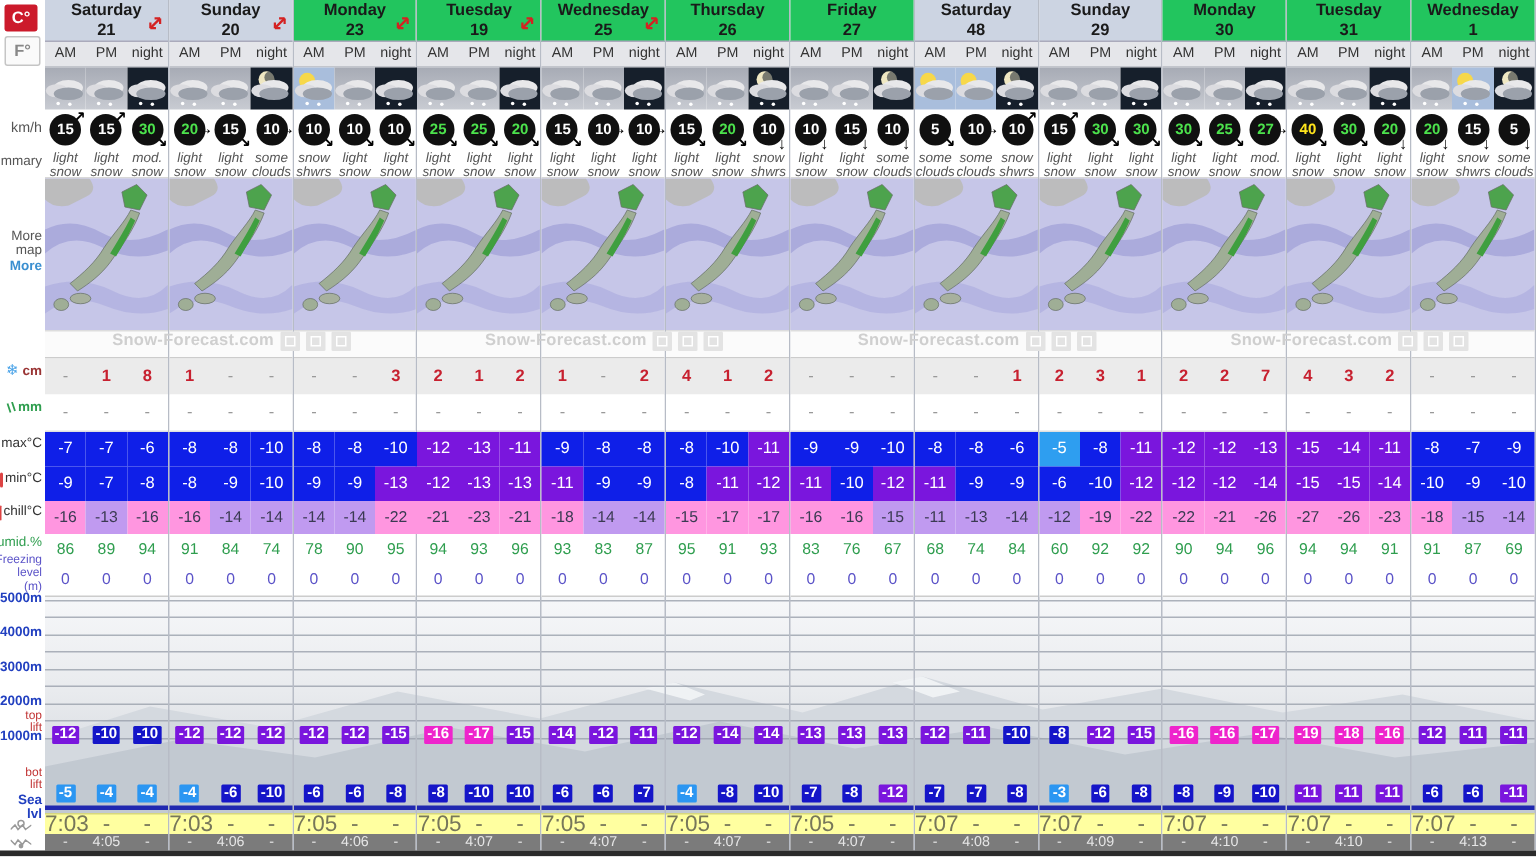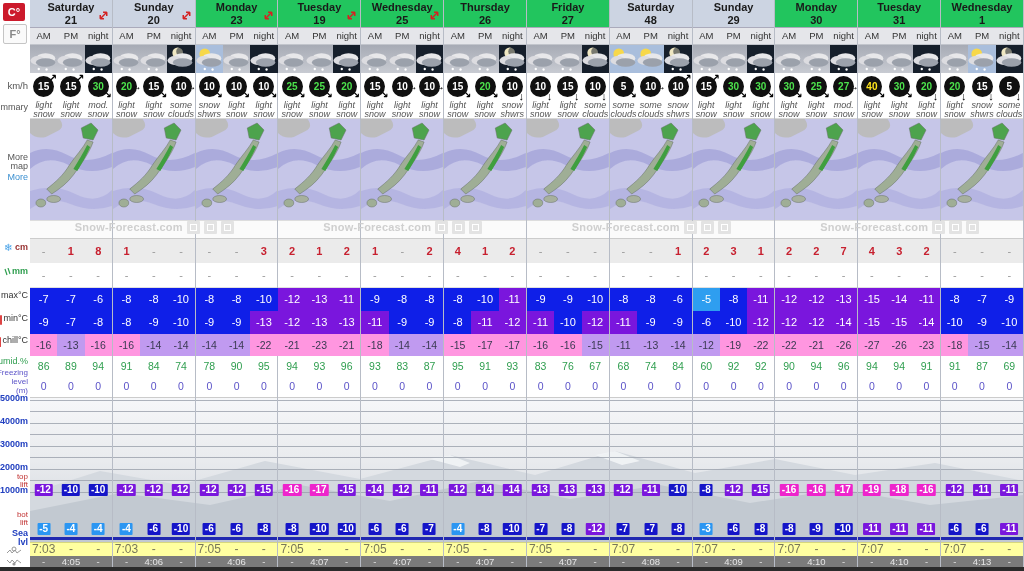--- a/index.html
+++ b/index.html
@@ -61,42 +61,42 @@
   .humrow span{font-size:10.5px;color:#2f9e4f;line-height:20px;}
   .fzrow{background:#fff;border-bottom:1px solid #ccc;}
   .fzrow span{font-size:10.5px;color:#5b53c8;line-height:21px;}
   
   .elevcell{position:relative;height:150px;background:transparent;}
   .chip{position:absolute;transform:translateX(-50%);font-size:10px;font-weight:bold;color:#fff;padding:0 2px;line-height:12px;border-radius:1px;white-space:nowrap;}
   .t-p{background:#7a16dd;} .t-m{background:#ee24cc;} .t-n{background:#1515c8;}
   .b-lb{background:#2b96f2;} .b-n{background:#1515c8;} .b-p{background:#7a16dd;}
   
   .riserow{background:#ffffa0;border-top:1px solid #d6d67e;}
-  .riserow span{font-size:12px;color:#77775a;line-height:13px;}
+  .riserow span{font-size:15px;color:#77775a;line-height:13px;}
   .setrow{background:#7b7b7b;}
   .setrow span{font-size:9.5px;color:#e6e6e6;line-height:11px;}
   
   #elev-bg{position:absolute;left:30px;right:0;top:393px;height:150px;z-index:1;background:linear-gradient(#f7f8fa 0%,#e9ebee 45%,#cdd2d9 100%);overflow:hidden;}
   #elev-bg .gl{position:absolute;left:0;right:0;height:1px;background:#9aa0ab;opacity:.8;}
   #sealine{position:absolute;left:0;right:0;top:144px;height:3px;background:#2028b0;}
   #wm-strip{position:absolute;left:30px;right:0;top:218px;height:18px;z-index:4;display:flex;pointer-events:none;}
   .wm-group{flex:1 1 0;display:flex;align-items:center;justify-content:center;gap:4px;}
   .wm-text{color:#cfcfcf;font-size:11px;font-weight:bold;letter-spacing:.2px;}
   .wm-ico{width:13px;height:13px;background:#e3e3e3;border-radius:1px;position:relative;}
   .wm-ico:after{content:"";position:absolute;inset:3px;border:1.5px solid #fff;}
   
   #unitbox{position:absolute;left:3px;top:3px;z-index:5;}
   .unit{width:22px;height:18px;display:flex;align-items:center;justify-content:center;font-size:11px;font-weight:bold;border-radius:2px;cursor:pointer;margin-bottom:3px;}
   .unit.on{background:#cc1a2b;color:#fff;}
   .unit.off{background:#fafafa;color:#888;border:1px solid #c5c5c5;}
   
   .lbl-km{color:#555;font-size:9.5px;}
   .lbl-sum{color:#555;font-size:9px;}
   .snowmap-lab{flex-direction:column;justify-content:center;align-items:flex-end;gap:1px;}
-  .more-link{color:#3a8fd0;cursor:pointer;}
+  .more-link{color:#3a8fd0;cursor:pointer;font-weight:bold;}
   .flake{color:#4aa3e8;font-size:10px;}
   .cmlab{color:#993333;font-weight:bold;}
   .mmlab{color:#2f9e4f;font-weight:bold;}
   .tlab{color:#333;}
   .humlab{color:#2f9e4f;}
   .fzlab{color:#5b53c8;font-size:8px;}
   .elevlabs{position:relative;}
   .escale{position:absolute;right:2px;font-size:9px;font-weight:bold;color:#2240c0;}
   .lift{position:absolute;right:2px;font-size:8px;color:#c23535;line-height:1;text-align:right;}
   .sealab{position:absolute;right:2px;font-size:9px;font-weight:bold;color:#2240c0;text-align:right;}

